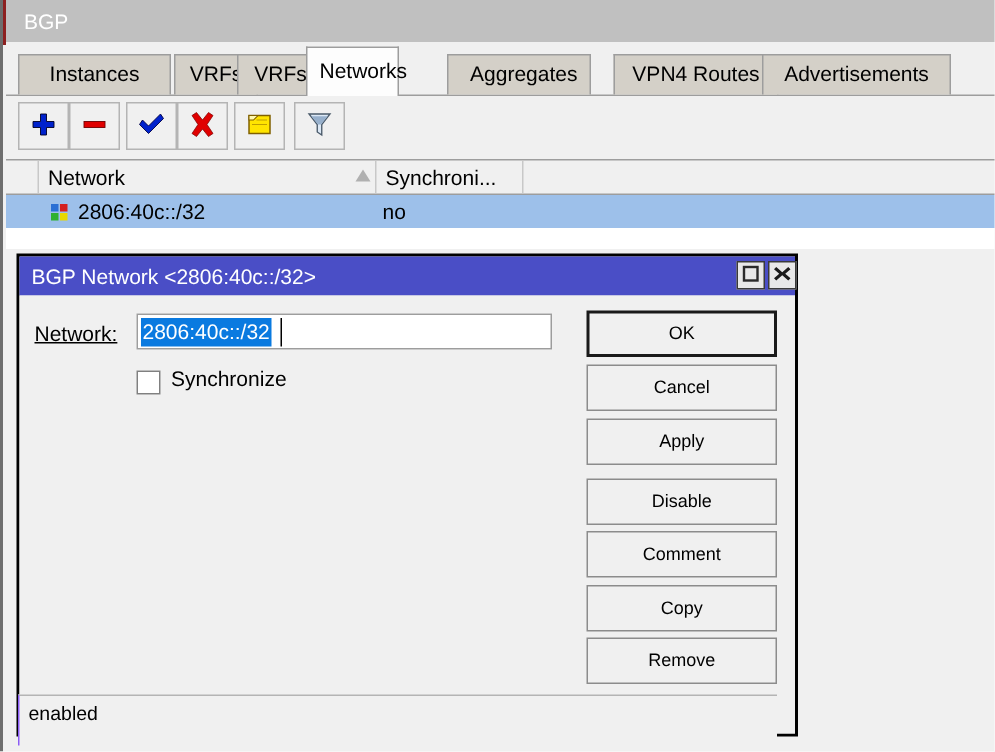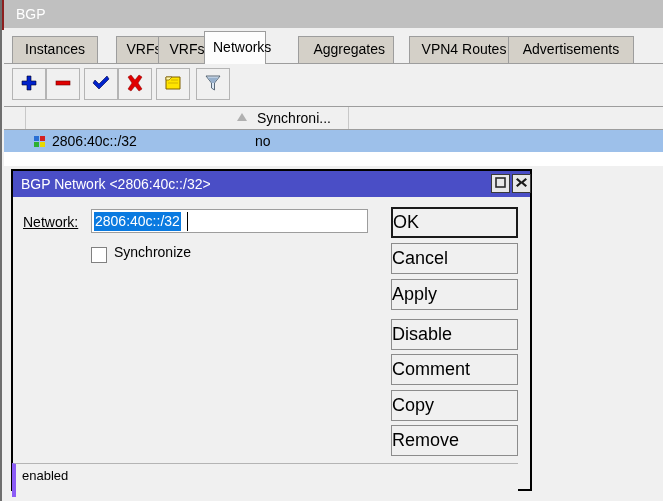--- a/index.html
+++ b/index.html
@@ -269,37 +269,37 @@
   }
 
   .dlg-btn {
     position: absolute;
     left: 389px;
     width: 127px; height: 31px;
     background: #f0f0f0;
     border: 1px solid #8c8c8c;
     box-sizing: border-box;
     font-family: "Liberation Sans", sans-serif;
-    font-size: 18px;
+    font-size: 12px;
     color: #000000;
-    text-align: left;
+    text-align: center;
     line-height: 29px;
   }
   .dlg-btn.default {
     border: 2px solid #1a1a1a;
     line-height: 27px;
   }
 
   #status-bar {
     position: absolute;
     left: 10px; top: 463px;
     width: 506px; height: 34px;
     background: #f0f0f0;
     border-top: 1px solid #b4b4b4;
-    border-left: 4px solid #8b5cf6;
+    border-left: 1px solid #8b5cf6;
     box-sizing: border-box;
   }
   #status-text {
     position: absolute;
     left: 6px; top: 4px;
     font-size: 13px;
     color: #000;
     white-space: nowrap;
   }
 </style>
@@ -309,21 +309,21 @@
 <div id="app-window">
 
   <div id="left-accent"></div>
 
   <div id="title-bar">
     <div id="title-bar-label">BGP</div>
   </div>
 
   <div id="tab-strip">
     <div id="tab-strip-underline"></div>
-    <div class="tab" style="left:8px;width:86px;text-align:center;">Instances</div>
+    <div class="tab" style="left:8px;width:102px;text-align:center;">Instances</div>
     <div class="tab" style="left:96px;width:56px;margin-left:16px;">VRFs</div>
     <div class="tab" style="left:154px;width:58px;">VRFs</div>
     <div class="tab active" style="left:200px;width:62px;">Networks</div>
     <div class="tab" style="left:294px;width:96px;text-align:right;">Aggregates</div>
     <div class="tab" style="left:392px;width:110px;margin-left:13px;">VPN4 Routes</div>
     <div class="tab" style="left:504px;width:126px;">Advertisements</div>
   </div>
 
   <div id="toolbar">
 
@@ -376,20 +376,21 @@
           <path d="M3,3 H17 L11.5,10 V17 L8.5,15 V10 Z" fill="#dce8f5" stroke="#4a5a6a" stroke-width="0.9"></path>
           <path d="M4.5,4.5 H15.5 L11,10 H9 Z" fill="#97b0cc"></path>
         </svg>
       </span>
     </div>
   </div>
 
   <div id="table-area">
     <div id="table-header">
       <div class="th" style="left:0px;width:22px;"></div>
+      <div class="th" style="left:22px;width:225px;">Network</div>
       <div id="sort-arrow"></div>
       <div class="th" style="left:247px;width:98px;">Synchroni...</div>
       <div class="th" style="left:345px;width:316px;border-right:none;"></div>
     </div>
 
     <div id="table-row">
       <div id="row-icon">
         <i style="left:0;top:0;background:#2a6fd4;"></i>
         <i style="left:6px;top:0;background:#d42020;"></i>
         <i style="left:0;top:6px;background:#2fb02f;"></i>

